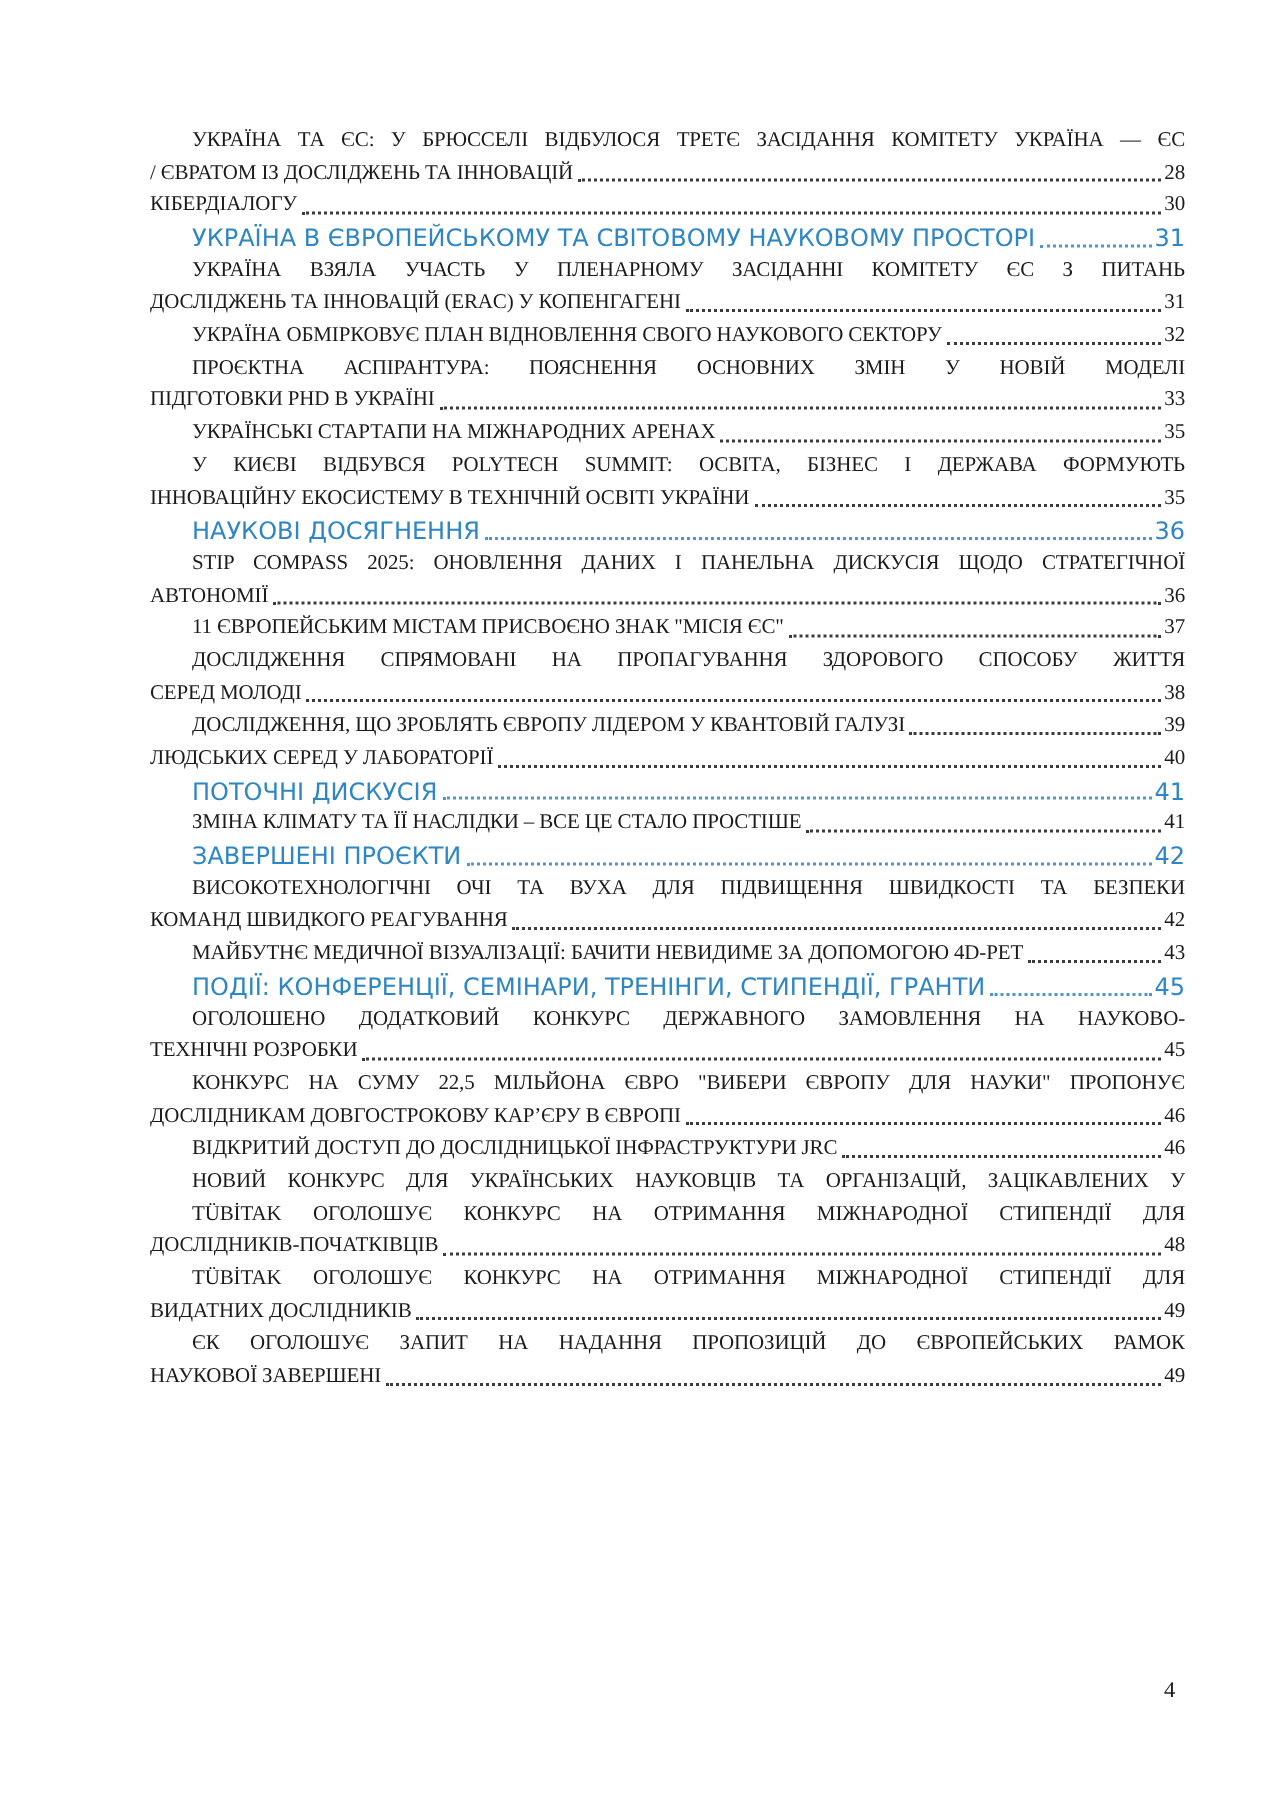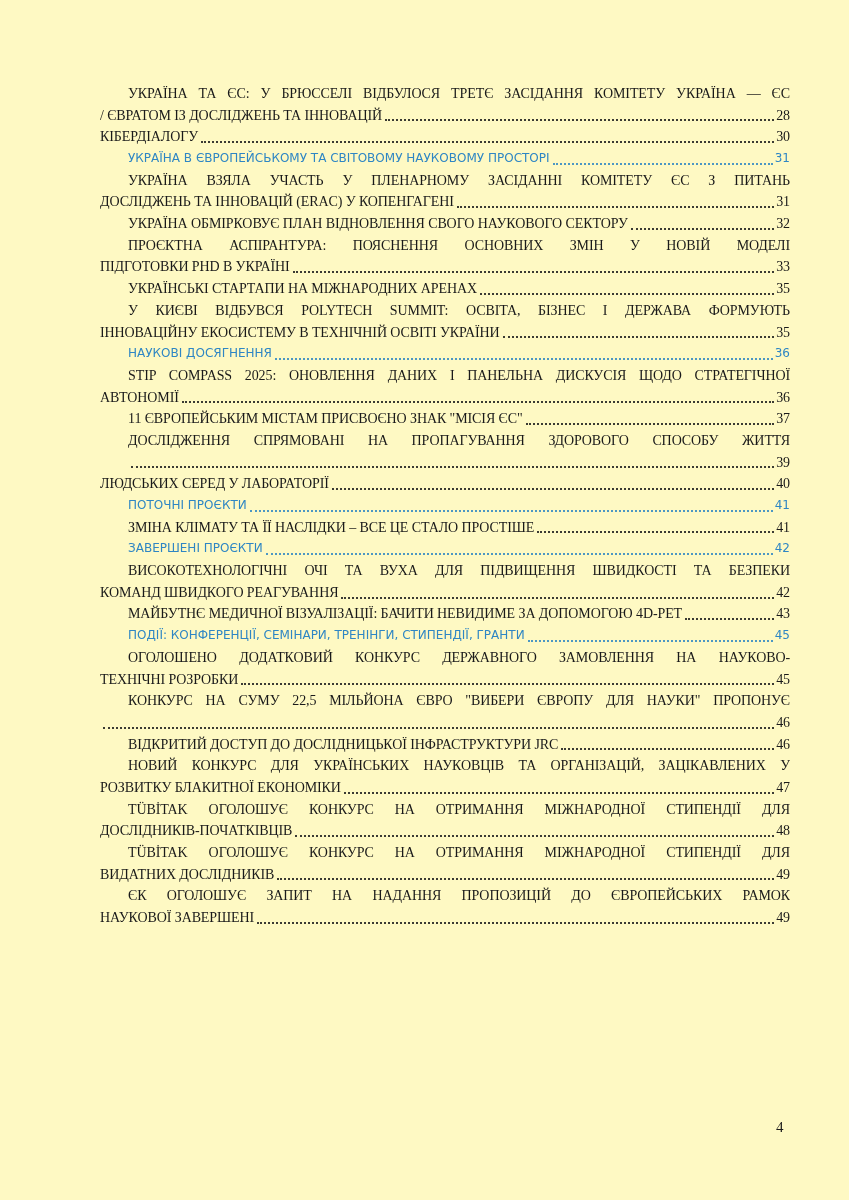--- a/index.html
+++ b/index.html
@@ -1,40 +1,40 @@
 <!DOCTYPE html>
 <html style="--accent: #2E86C4;"><head>
 <meta charset="utf-8">
 <style>
   html, body { margin: 0; padding: 0; background: #e8e8e8; }
   .page {
     position: relative;
     width: 849px;
     height: 1200px;
     margin: 0 auto;
-    background: #fef9c3;
+    background: #ffffff;
     font-family: "Liberation Serif", "DejaVu Serif", serif;
     color: #1a1a1a;
     overflow: hidden;
   }
   .toc {
     position: absolute;
     left: 100px;
     top: 83px;
     width: 690px;
   }
   .toc-entry {
     font-size: 14px;
     line-height: 21.7px;
     letter-spacing: -0.1px;
   }
   .toc-entry.section {
     font-family: "DejaVu Sans", "Liberation Sans", sans-serif;
     color: var(--accent, #2E86C4);
-    font-size: 12px;
+    font-size: 16px;
     letter-spacing: 0;
   }
   .line.full {
     text-align: justify;
     text-align-last: justify;
     text-justify: inter-word;
     white-space: normal;
     overflow: hidden;
     height: 21.7px;
   }
@@ -147,37 +147,43 @@
       </div>
       <div class="toc-entry item">
         <div class="line last first">
           <span class="text">11 ЄВРОПЕЙСЬКИМ МІСТАМ ПРИСВОЄНО ЗНАК "МІСІЯ ЄС"</span>
           <span class="leader"></span>
           <span class="num">37</span>
         </div>
       </div>
       <div class="toc-entry item">
         <div class="line full first">ДОСЛІДЖЕННЯ СПРЯМОВАНІ НА ПРОПАГУВАННЯ ЗДОРОВОГО СПОСОБУ ЖИТТЯ</div>
-      </div>
-      <div class="toc-entry item">
-        <div class="line last first">
+        <div class="line last">
+          <span class="text">СЕРЕД МОЛОДІ</span>
+          <span class="leader"></span>
+          <span class="num">38</span>
+        </div>
+      </div>
+      <div class="toc-entry item">
+        <div class="line last first">
+          <span class="text">ДОСЛІДЖЕННЯ, ЩО ЗРОБЛЯТЬ ЄВРОПУ ЛІДЕРОМ У КВАНТОВІЙ ГАЛУЗІ</span>
           <span class="leader"></span>
           <span class="num">39</span>
         </div>
       </div>
       <div class="toc-entry item">
         <div class="line last">
           <span class="text">ЛЮДСЬКИХ СЕРЕД У ЛАБОРАТОРІЇ</span>
           <span class="leader"></span>
           <span class="num">40</span>
         </div>
       </div>
       <div class="toc-entry section">
         <div class="line last first">
-          <span class="text">ПОТОЧНІ ПРОЄКТИ</span>
+          <span class="text">ПОТОЧНІ ДИСКУСІЯ</span>
           <span class="leader"></span>
           <span class="num">41</span>
         </div>
       </div>
       <div class="toc-entry item">
         <div class="line last first">
           <span class="text">ЗМІНА КЛІМАТУ ТА ЇЇ НАСЛІДКИ – ВСЕ ЦЕ СТАЛО ПРОСТІШЕ</span>
           <span class="leader"></span>
           <span class="num">41</span>
         </div>
@@ -215,38 +221,34 @@
         <div class="line full first">ОГОЛОШЕНО ДОДАТКОВИЙ КОНКУРС ДЕРЖАВНОГО ЗАМОВЛЕННЯ НА НАУКОВО-</div>
         <div class="line last">
           <span class="text">ТЕХНІЧНІ РОЗРОБКИ</span>
           <span class="leader"></span>
           <span class="num">45</span>
         </div>
       </div>
       <div class="toc-entry item">
         <div class="line full first">КОНКУРС НА СУМУ 22,5 МІЛЬЙОНА ЄВРО "ВИБЕРИ ЄВРОПУ ДЛЯ НАУКИ" ПРОПОНУЄ</div>
         <div class="line last">
+          <span class="text">ДОСЛІДНИКАМ ДОВГОСТРОКОВУ КАР’ЄРУ В ЄВРОПІ</span>
           <span class="leader"></span>
           <span class="num">46</span>
         </div>
       </div>
       <div class="toc-entry item">
         <div class="line last first">
           <span class="text">ВІДКРИТИЙ ДОСТУП ДО ДОСЛІДНИЦЬКОЇ ІНФРАСТРУКТУРИ JRC</span>
           <span class="leader"></span>
           <span class="num">46</span>
         </div>
       </div>
       <div class="toc-entry item">
         <div class="line full first">НОВИЙ КОНКУРС ДЛЯ УКРАЇНСЬКИХ НАУКОВЦІВ ТА ОРГАНІЗАЦІЙ, ЗАЦІКАВЛЕНИХ У</div>
-        <div class="line last">
-          <span class="text">РОЗВИТКУ БЛАКИТНОЇ ЕКОНОМІКИ</span>
-          <span class="leader"></span>
-          <span class="num">47</span>
-        </div>
       </div>
       <div class="toc-entry item">
         <div class="line full first">TÜBİTAK ОГОЛОШУЄ КОНКУРС НА ОТРИМАННЯ МІЖНАРОДНОЇ СТИПЕНДІЇ ДЛЯ</div>
         <div class="line last">
           <span class="text">ДОСЛІДНИКІВ-ПОЧАТКІВЦІВ</span>
           <span class="leader"></span>
           <span class="num">48</span>
         </div>
       </div>
       <div class="toc-entry item">

